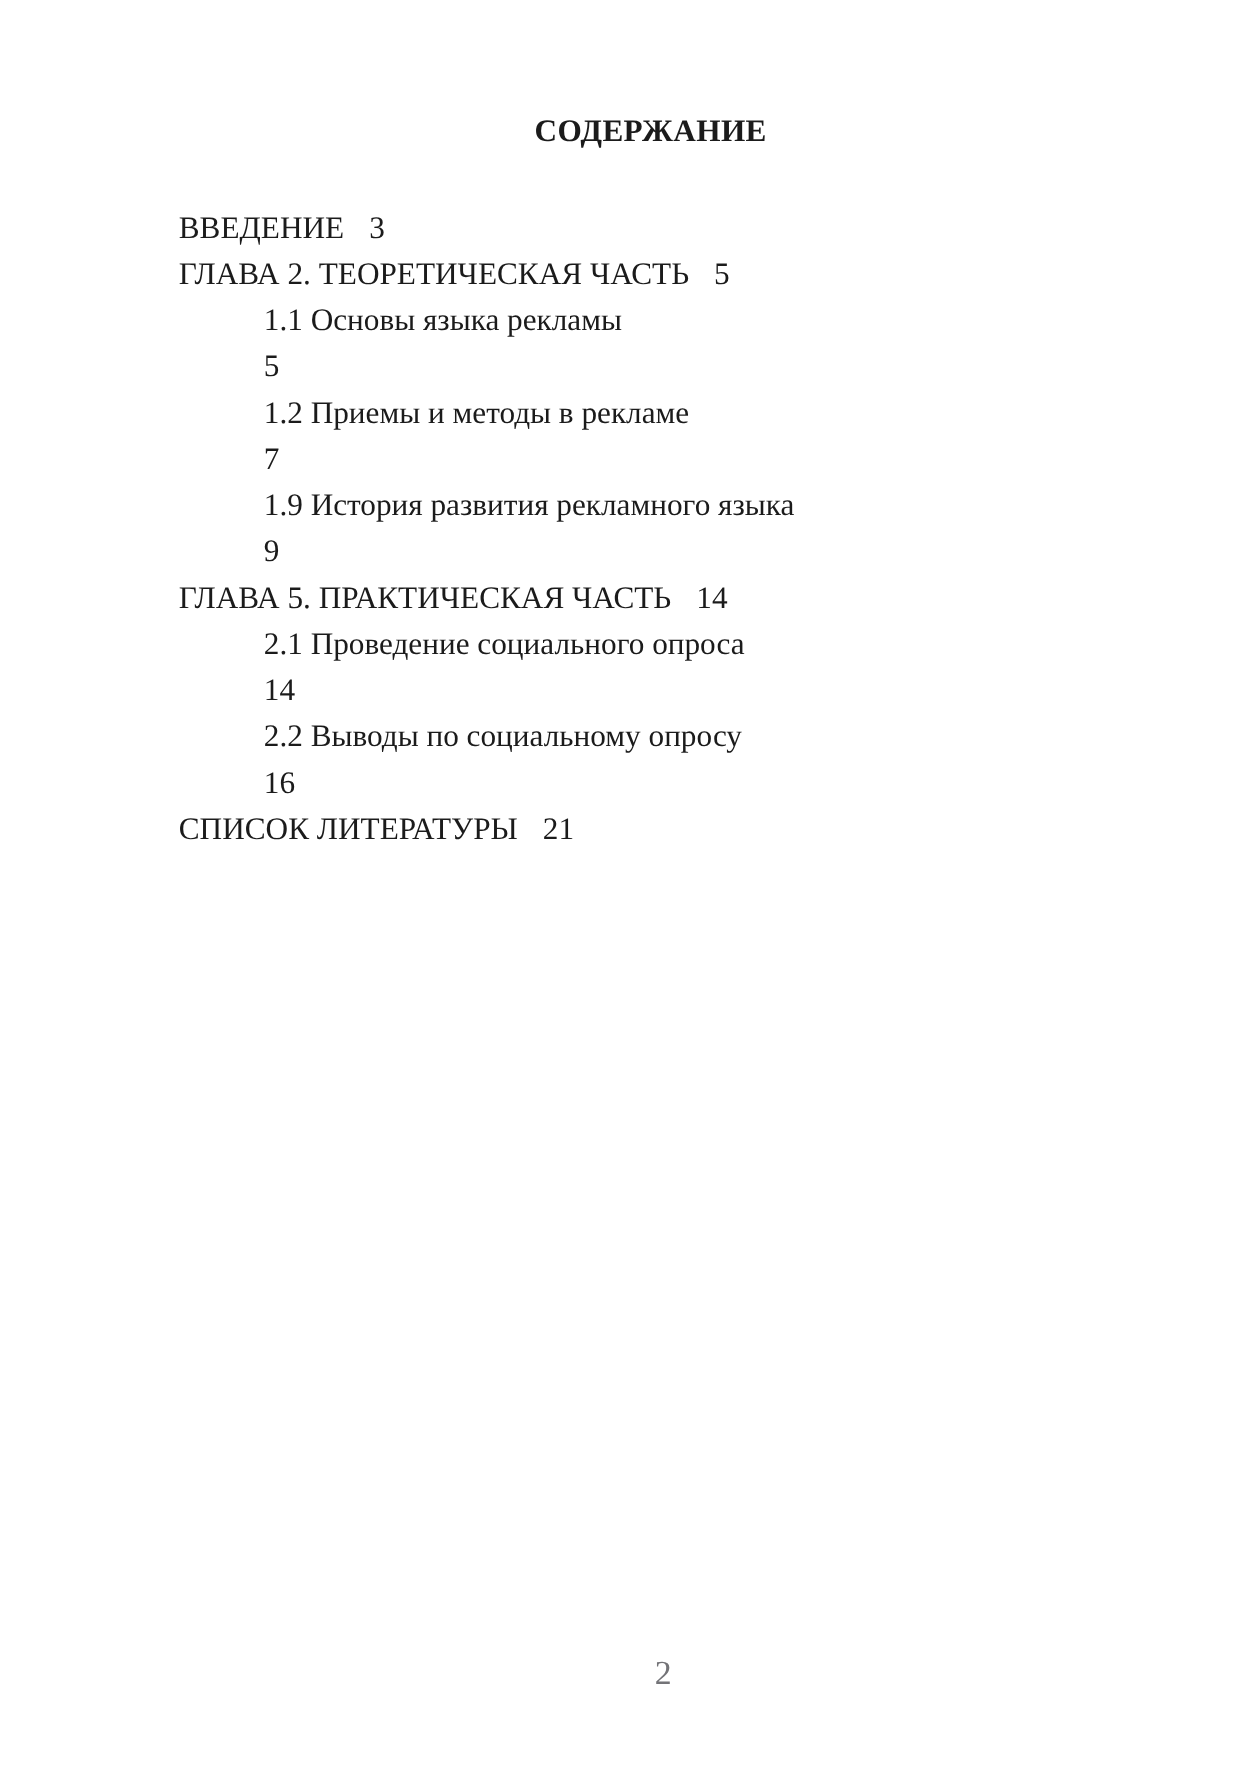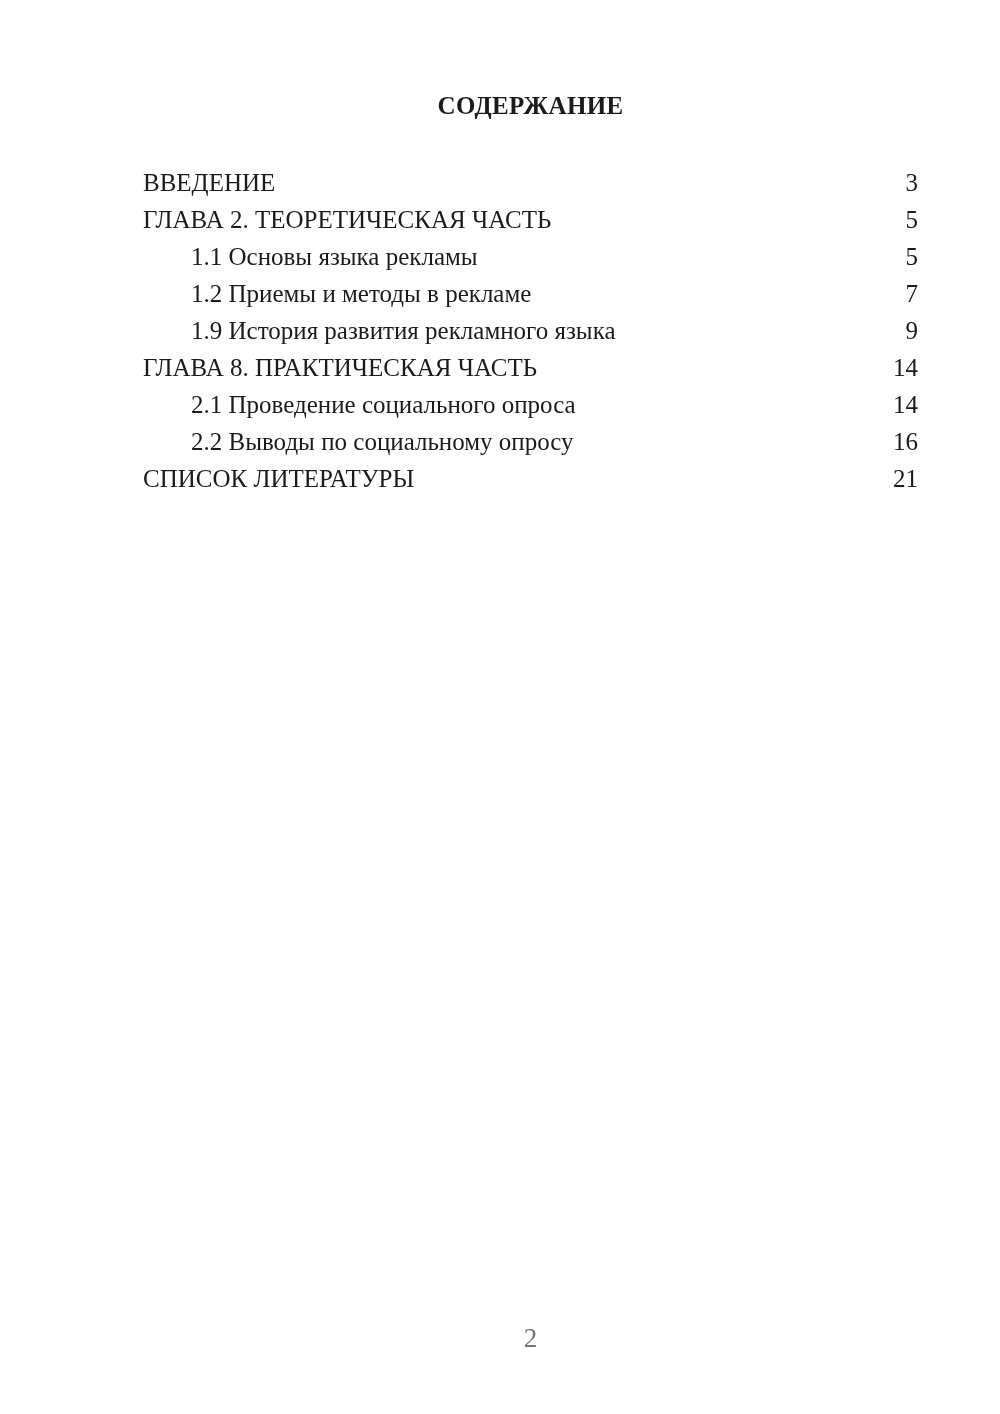--- a/index.html
+++ b/index.html
@@ -12,45 +12,45 @@
     width: 1000px;
     height: 1414px;
     background: #ffffff;
     font-family: "Liberation Serif", "DejaVu Serif", serif;
     color: #1b1b1b;
     overflow: hidden;
   }
   .doc-title {
     position: absolute;
     top: 91px;
-    left: 143px;
+    left: 133px;
     width: 775px;
     margin: 0;
     text-align: center;
     font-size: 25px;
     line-height: 30px;
     font-weight: bold;
     letter-spacing: 0.3px;
   }
   .toc {
     position: absolute;
     top: 164px;
     left: 143px;
     width: 775px;
   }
   .toc-row {
     display: flex;
-    justify-content: space-between;
     align-items: baseline;
     font-size: 25px;
     line-height: 37px;
     white-space: nowrap;
   }
   .toc-row.level-1 {
     padding-left: 48px;
+    flex-direction: column;
   }
   .toc-label {
     flex: 0 1 auto;
   }
   .toc-page {
     flex: 0 0 auto;
     margin-left: 20px;
     text-align: right;
   }
   .footer-page-number {
@@ -92,21 +92,21 @@
     <span class="toc-page">7</span>
   </div>
 
   <div class="toc-row level-1">
     <span class="toc-label">1.9 История развития рекламного языка</span>
     <span class="toc-page">9</span>
   </div>
 
 
   <div class="toc-row">
-    <span class="toc-label">ГЛАВА 8. ПРАКТИЧЕСКАЯ ЧАСТЬ</span>
+    <span class="toc-label">ГЛАВА 5. ПРАКТИЧЕСКАЯ ЧАСТЬ</span>
     <span class="toc-page">14</span>
   </div>
 
   <div class="toc-row level-1">
     <span class="toc-label">2.1 Проведение социального опроса</span>
     <span class="toc-page">14</span>
   </div>
 
   <div class="toc-row level-1">
     <span class="toc-label">2.2 Выводы по социальному опросу</span>

